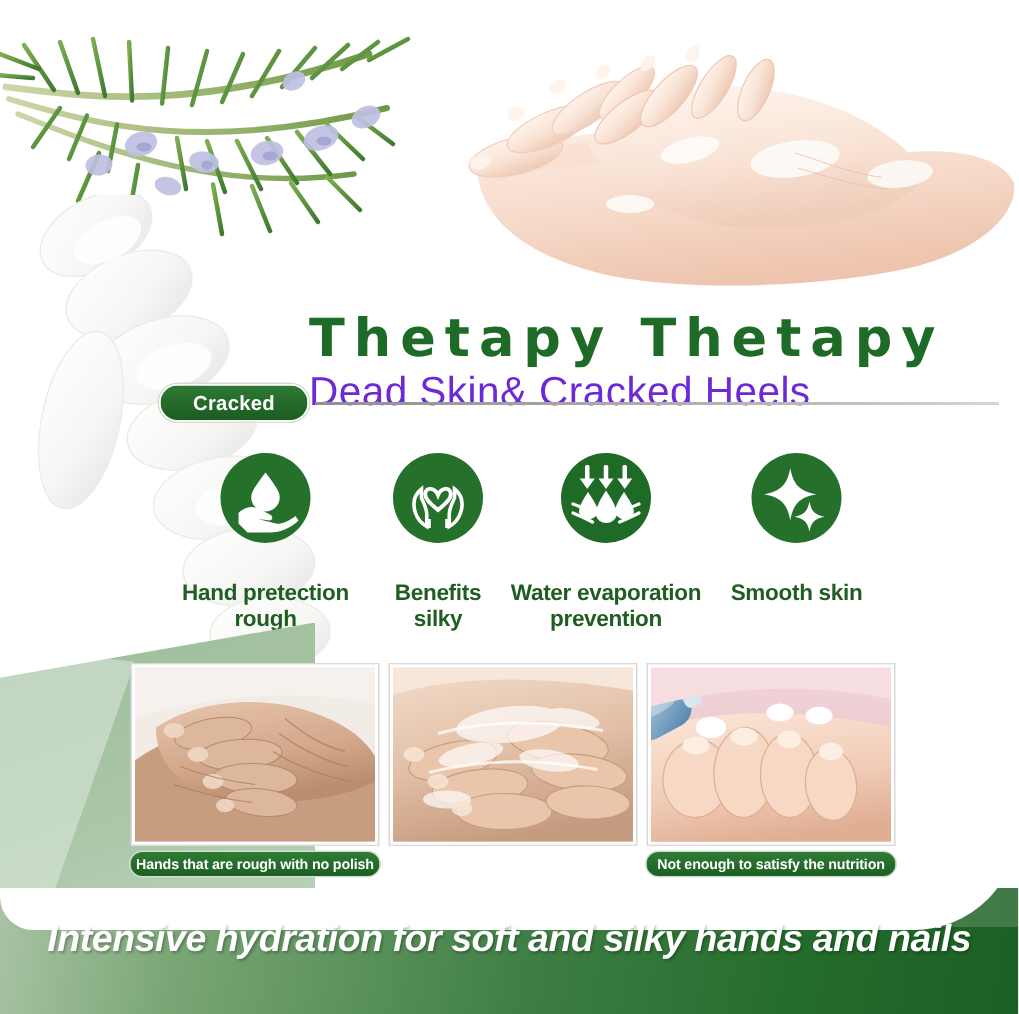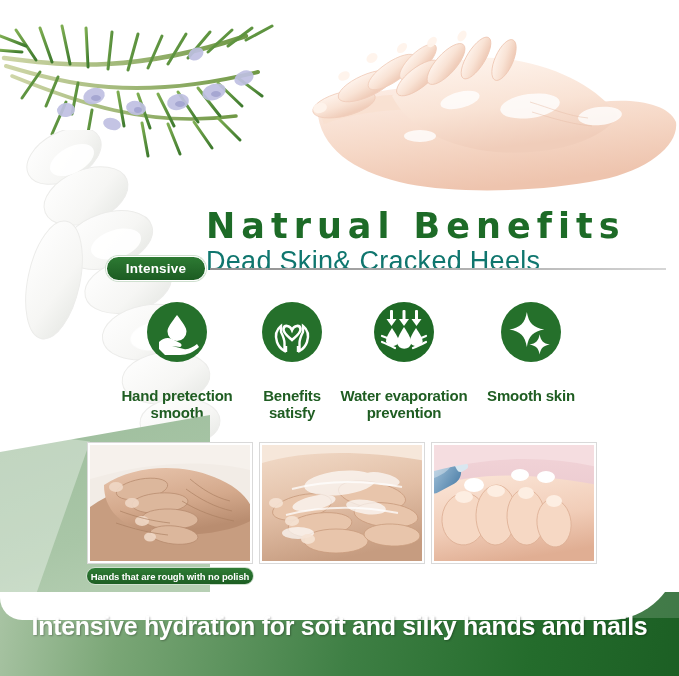--- a/index.html
+++ b/index.html
@@ -23,21 +23,21 @@
 
   
   .header-block { position:absolute; left:206px; top:208px; width:460px; }
   .main-title {
     font-family:"DejaVu Sans", sans-serif;
     font-weight:bold; font-size:35px; color:#1d6b27;
     letter-spacing:6px; line-height:1.06; white-space:nowrap;
   }
   .sub-title {
     font-family:"Liberation Sans", sans-serif;
-    font-weight:400; font-size:27px; color:#0f766e;
+    font-weight:400; font-size:27px; color:#6d28d9;
     letter-spacing:.3px; line-height:1.18; margin-top:1px; white-space:nowrap;
   }
 
   .benefits-row { position:absolute; left:106px; top:256px; width:560px; height:26px; }
   .benefits-pill {
     position:absolute; left:0; top:0; width:100px; height:25px;
     background:linear-gradient(#2d7a33, #1c5c22);
     border-radius:13px; border:1.5px solid #ffffff;
     box-shadow:0 0 0 1px #cfe0cf;
     display:flex; align-items:center; justify-content:center;
@@ -113,21 +113,21 @@
     background:#ffffff;
     border-radius:0 0 380px 120px;
   }
   .banner-swoosh-2 {
     position:absolute; left:300px; top:-14px; width:420px; height:40px;
     background:rgba(255,255,255,.16);
     border-radius:0 0 260px 80px;
   }
   .tagline-text {
     position:absolute; left:0; right:0; top:20px; text-align:center;
-    color:#ffffff; font-weight:bold; font-size:25px;
+    color:#ffffff; font-style:italic; font-weight:bold; font-size:25px;
     font-family:"Liberation Sans Narrow","Liberation Sans",sans-serif;
     letter-spacing:-.3px;
     text-shadow:1px 1px 2px rgba(0,0,0,.28);
   }
 </style>
 </head>
 <body>
 
 <div id="poster">
 
@@ -277,62 +277,62 @@
         <ellipse cx="300" cy="112" rx="22" ry="9" transform="rotate(-6 300 112)"></ellipse>
       </g>
       <g stroke="#e7bda7" stroke-width=".7" fill="none" opacity=".7">
         <path d="M230 98 C250 104 268 112 288 114"></path>
         <path d="M232 108 C252 114 270 120 292 122"></path>
       </g>
     </svg>
   </div>
 
   <div class="header-block">
-    <div class="main-title">Natrual Benefits</div>
+    <div class="main-title">Thetapy Thetapy</div>
     <div class="sub-title">Dead Skin&amp; Cracked Heels</div>
   </div>
 
   <div class="benefits-row">
     <div class="benefits-pill">
-      <span>Intensive</span>
+      <span>Cracked</span>
     </div>
     <div class="header-rule"></div>
   </div>
 
   <div class="benefit-grid">
 
     <div class="benefit b1">
       <div class="icon-circle">
         <svg viewBox="0 0 60 60" width="60" height="60">
           <path d="M30 13 C24 21 20.5 25.5 20.5 29.5 A9.5 9.5 0 0 0 39.5 29.5 C39.5 25.5 36 21 30 13 Z" fill="#ffffff"></path>
           <path d="M12 40 C16 36 21 35 25 37 L33 41 C35 42 35 44.5 33 45 L25 44
                    L37 47 C41 48 46 45 50 42 L52 45 C47 50 40 53 33 53 L18 53 L12 47 Z" fill="#ffffff"></path>
         </svg>
       </div>
       <div class="benefit-label">
         <div>Hand pretection</div>
-        <div>smooth</div>
+        <div>rough</div>
       </div>
     </div>
 
     <div class="benefit b2">
       <div class="icon-circle">
         <svg viewBox="0 0 60 60" width="60" height="60">
           <path d="M30 28 C28 23 22 22.5 21.5 27 C21 31 26 34.5 30 38
                    C34 34.5 39 31 38.5 27 C38 22.5 32 23 30 28 Z" fill="none" stroke="#ffffff" stroke-width="2.6"></path>
           <path d="M19 24 C14 28 13 34 15 40 C16.5 44.5 19 47 22.5 49 L22.5 41
                    C22.5 37 20.5 33 19 30 Z" fill="none" stroke="#ffffff" stroke-width="2.4"></path>
           <path d="M41 24 C46 28 47 34 45 40 C43.5 44.5 41 47 37.5 49 L37.5 41
                    C37.5 37 39.5 33 41 30 Z" fill="none" stroke="#ffffff" stroke-width="2.4"></path>
           <path d="M24 44 L24 50 M36 44 L36 50" stroke="#ffffff" stroke-width="2.4"></path>
         </svg>
       </div>
       <div class="benefit-label">
         <div>Benefits</div>
-        <div>satisfy</div>
+        <div>silky</div>
       </div>
     </div>
 
     <div class="benefit b4">
       <div class="icon-circle">
         <svg viewBox="0 0 60 60" width="60" height="60">
           <path d="M25 10 C27 22 32 27 44 29 C32 31 27 36 25 48 C23 36 18 31 6 29 C18 27 23 22 25 10 Z" fill="#ffffff" transform="translate(1,-1) scale(.92) translate(2,2)"></path>
           <path d="M40 33 C41.2 40 44 43 51 44.2 C44 45.4 41.2 48.2 40 55 C38.8 48.2 36 45.4 29 44.2
                    C36 43 38.8 40 40 33 Z" fill="#ffffff" transform="scale(.92) translate(2,2)"></path>
         </svg>
@@ -501,20 +501,23 @@
           </g>
 
           <g transform="rotate(-28 18 24)">
             <rect x="-18" y="12" width="44" height="26" rx="13" fill="url(#tubeG)"></rect>
             <rect x="22" y="19" width="12" height="12" rx="4" fill="#d9e7f0"></rect>
             <ellipse cx="4" cy="20" rx="14" ry="4" fill="#ffffff" opacity=".35"></ellipse>
           </g>
           <path d="M0 0 L164 0 L164 22 C110 10 52 12 0 26 Z" fill="#f5dde0"></path>
         </svg>
       </div>
+      <div class="caption-pill">
+        <span>Not enough to satisfy the nutrition</span>
+      </div>
     </div>
   </div>
 
   <div class="tagline-banner">
     <div class="banner-swoosh"></div>
     <div class="banner-swoosh-2"></div>
     <div class="tagline-text">Intensive hydration for soft and silky hands and nails</div>
   </div>
 
 </div>

